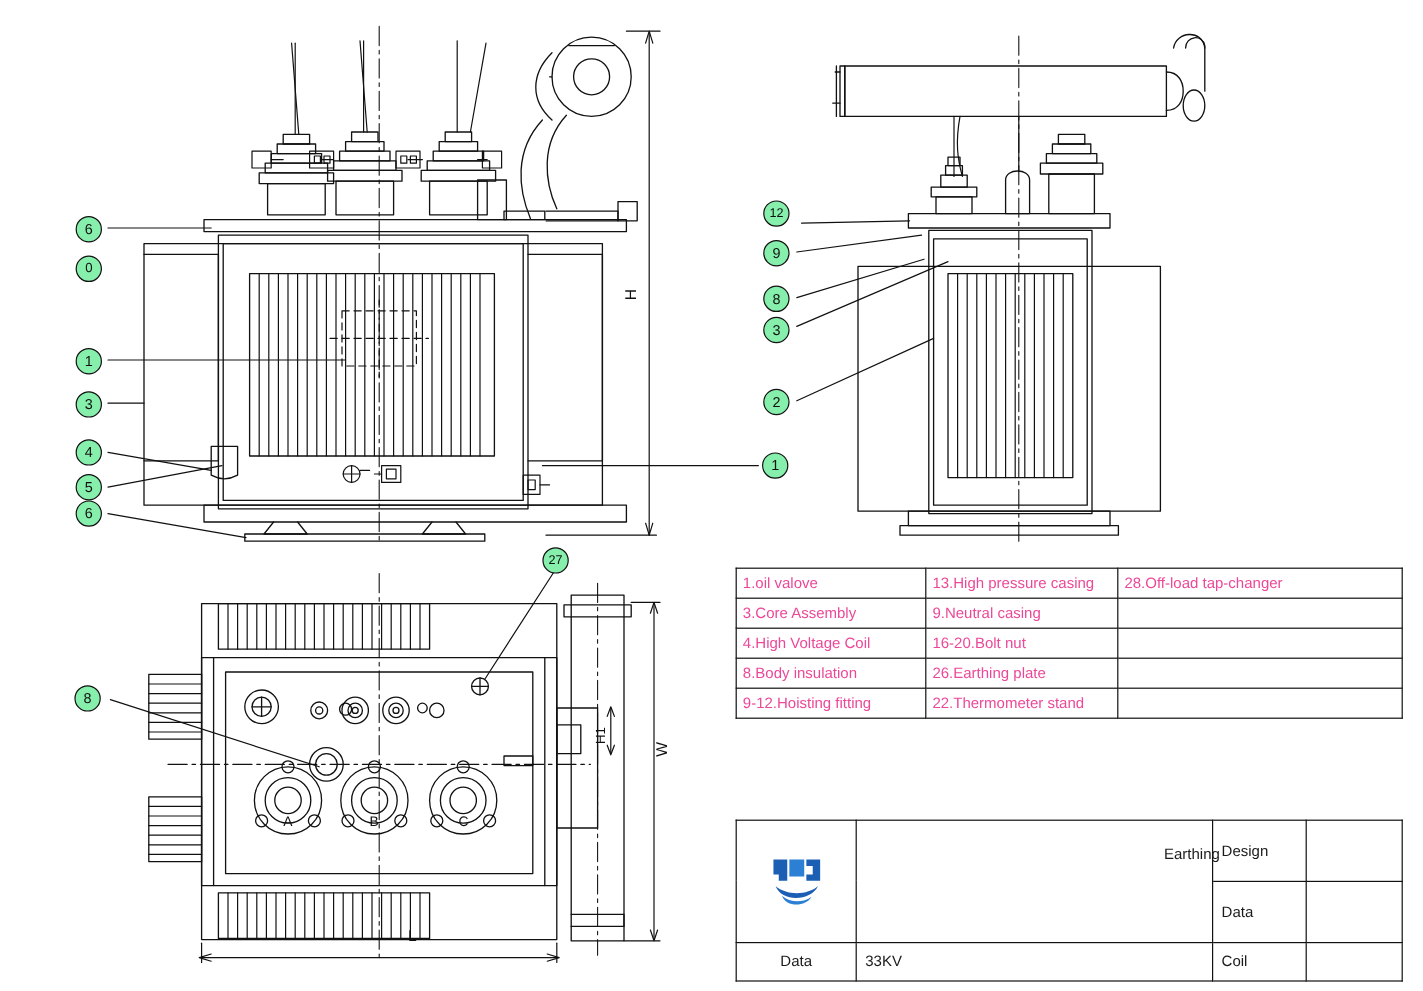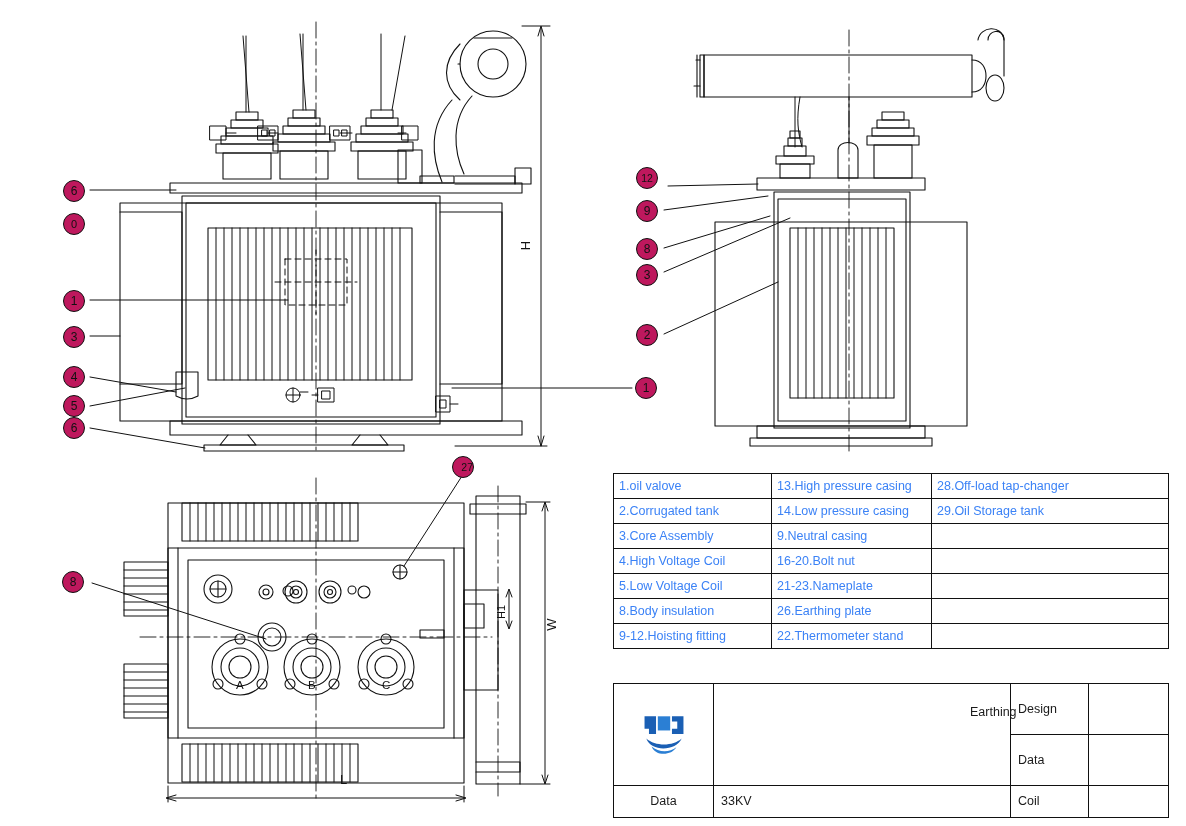--- a/index.html
+++ b/index.html
@@ -12,21 +12,21 @@
     position:relative;
     overflow:hidden;
   }
   .stage { position:absolute; left:0; top:0; width:1186px; height:826px; }
   svg.draw { position:absolute; left:0; top:0; width:1186px; height:826px; }
   
   .bub {
     position:absolute;
     border:1.3px solid #111;
     border-radius:50%;
-    background:#be185d;
+    background:#86efac;
     display:flex; align-items:center; justify-content:center;
     font-size:12px;
     line-height:1;
     font-family:"Liberation Sans", sans-serif;
     color:#111;
     z-index:5;
   }
   .bub.s { width:22px; height:22px; }
   
   .dimlabel {
@@ -37,21 +37,21 @@
     z-index:5;
   }
   .rot90 { transform:rotate(-90deg); transform-origin:center center; }
   
   .legend {
     position:absolute;
     left:613px; top:473px;
     width:556px; height:345px;
     z-index:6;
     font-size:12.5px;
-    color:#3b82f6;
+    color:#ec4899;
   }
   .legend table {
     border-collapse:collapse;
     width:100%;
     table-layout:fixed;
   }
   .legend td {
     border:1px solid #111;
     height:25px;
     padding:0 5px;
@@ -507,21 +507,21 @@
 <div class="bub s" style="left: 636px; top: 238px;">
       <span>8</span>
     </div>
 <div class="bub s" style="left: 636px; top: 264px;">
       <span>3</span>
     </div>
 <div class="bub s" style="left: 636px; top: 324px;">
       <span>2</span>
     </div>
 
-<div class="bub s" style="left: 452px; top: 456px; justify-content: flex-end;">
+<div class="bub s" style="left: 452px; top: 456px;">
       <span style="font-size:10.5px">27</span>
     </div>
 <div class="bub s" style="left: 62px; top: 571px;">
       <span>8</span>
     </div>
 
 <div class="dimlabel" id="dim-h" style="left: 521px; top: 238px;"><span class="rot90" style="display:inline-block">H</span></div>
 <div class="dimlabel" id="dim-l" style="left: 340px; top: 772px;"><span>L</span></div>
 <div class="dimlabel" id="dim-w" style="left: 545px; top: 617px;"><span class="rot90" style="display:inline-block">W</span></div>
 <div class="dimlabel" id="dim-h1" style="left: 494px; top: 604px;"><span class="rot90" style="display:inline-block;font-size:11px">H1</span></div>
@@ -532,37 +532,27 @@
 
 <div class="legend">
   <table>
     <tbody>
           <tr>
       <td class="c1">1.oil valove</td>
       <td class="c2">13.High pressure casing</td>
       <td class="c3">28.Off-load tap-changer</td>
     </tr>
     <tr>
-      <td class="c1">2.Corrugated tank</td>
-      <td class="c2">14.Low pressure casing</td>
-      <td class="c3">29.Oil Storage tank</td>
-    </tr>
-    <tr>
       <td class="c1">3.Core Assembly</td>
       <td class="c2">9.Neutral casing</td>
       <td class="c3"></td>
     </tr>
     <tr>
       <td class="c1">4.High Voltage Coil</td>
       <td class="c2">16-20.Bolt nut</td>
-      <td class="c3"></td>
-    </tr>
-    <tr>
-      <td class="c1">5.Low Voltage Coil</td>
-      <td class="c2">21-23.Nameplate</td>
       <td class="c3"></td>
     </tr>
     <tr>
       <td class="c1">8.Body insulation</td>
       <td class="c2">26.Earthing plate</td>
       <td class="c3"></td>
     </tr>
     <tr>
       <td class="c1">9-12.Hoisting fitting</td>
       <td class="c2">22.Thermometer stand</td>

